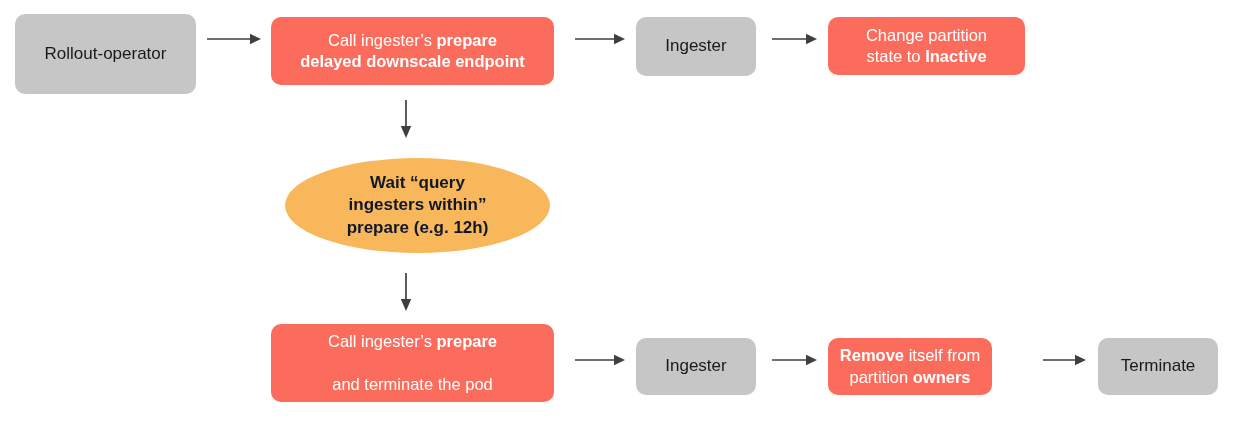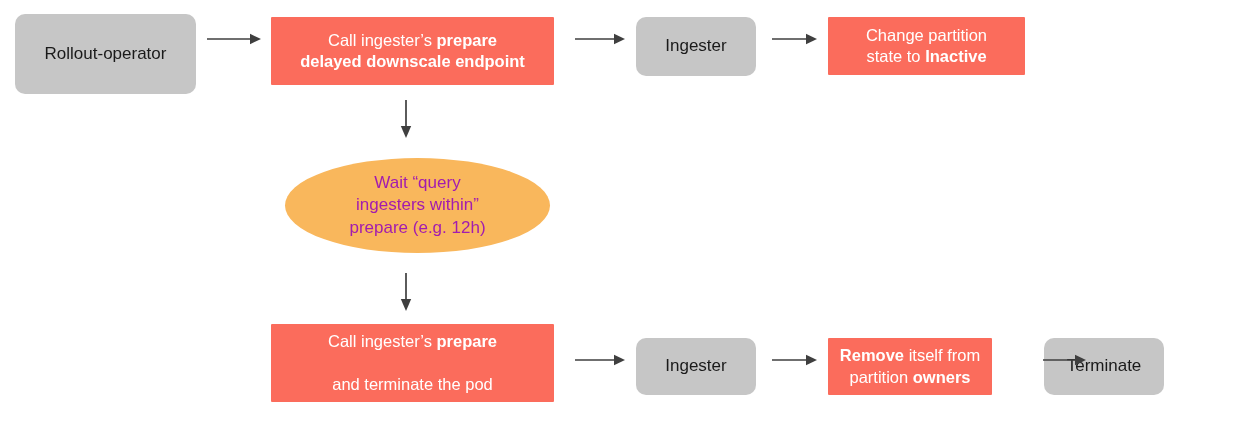--- a/index.html
+++ b/index.html
@@ -35,30 +35,30 @@
     box-sizing: border-box;
   }
   
   .shape-rounded {
     border-radius: 10px;
     color: #1a1a1a;
     font-size: 17px;
     font-weight: 400;
   }
   .shape-rect {
-    border-radius: 1px;
+    border-radius: 10px;
     color: #ffffff;
     font-size: 16.5px;
     font-weight: 400;
   }
   .shape-ellipse {
     border-radius: 50%;
-    color: #a21caf;
+    color: #0f172a;
     font-size: 17px;
-    font-weight: 400;
+    font-weight: 700;
   }
   .node b {
     font-weight: 700;
   }
   
   .arrow-h {
     position: absolute;
     height: 14px;
     display: block;
   }
@@ -93,21 +93,21 @@
     </div>
     <div class="node shape-rect" style="left: 271px; top: 324px; width: 283px; height: 78px; background: rgb(251, 108, 92);">
       <span class="txt"><span>Call ingester’s </span><b>prepare</b><br><br><span>and terminate the pod</span></span>
     </div>
     <div class="node shape-rounded" style="left: 636px; top: 338px; width: 120px; height: 57px; background: rgb(198, 198, 198);">
       <span class="txt"><span>Ingester</span></span>
     </div>
     <div class="node shape-rect" style="left: 828px; top: 338px; width: 164px; height: 57px; background: rgb(251, 108, 92);">
       <span class="txt"><b>Remove</b><span> itself from</span><br><span>partition </span><b>owners</b></span>
     </div>
-    <div class="node shape-rounded" style="left: 1044px; top: 338px; width: 120px; height: 57px; background: rgb(198, 198, 198);">
+    <div class="node shape-rounded" style="left: 1098px; top: 338px; width: 120px; height: 57px; background: rgb(198, 198, 198);">
       <span class="txt"><span>Terminate</span></span>
     </div>
     <div class="arrow-h" style="left: 207px; top: 32px; width: 54px;">
       <svg width="54" height="14" viewBox="0 0 54 14">
         <line x1="0" y1="7" x2="44.5" y2="7" stroke="#3f3f3f" stroke-width="1.7"></line>
         <polygon points="43,1.7999999999999998 54,7 43,12.2" fill="#3f3f3f"></polygon>
       </svg>
     </div>
     <div class="arrow-h" style="left: 575px; top: 32px; width: 50px;">
       <svg width="50" height="14" viewBox="0 0 50 14">

